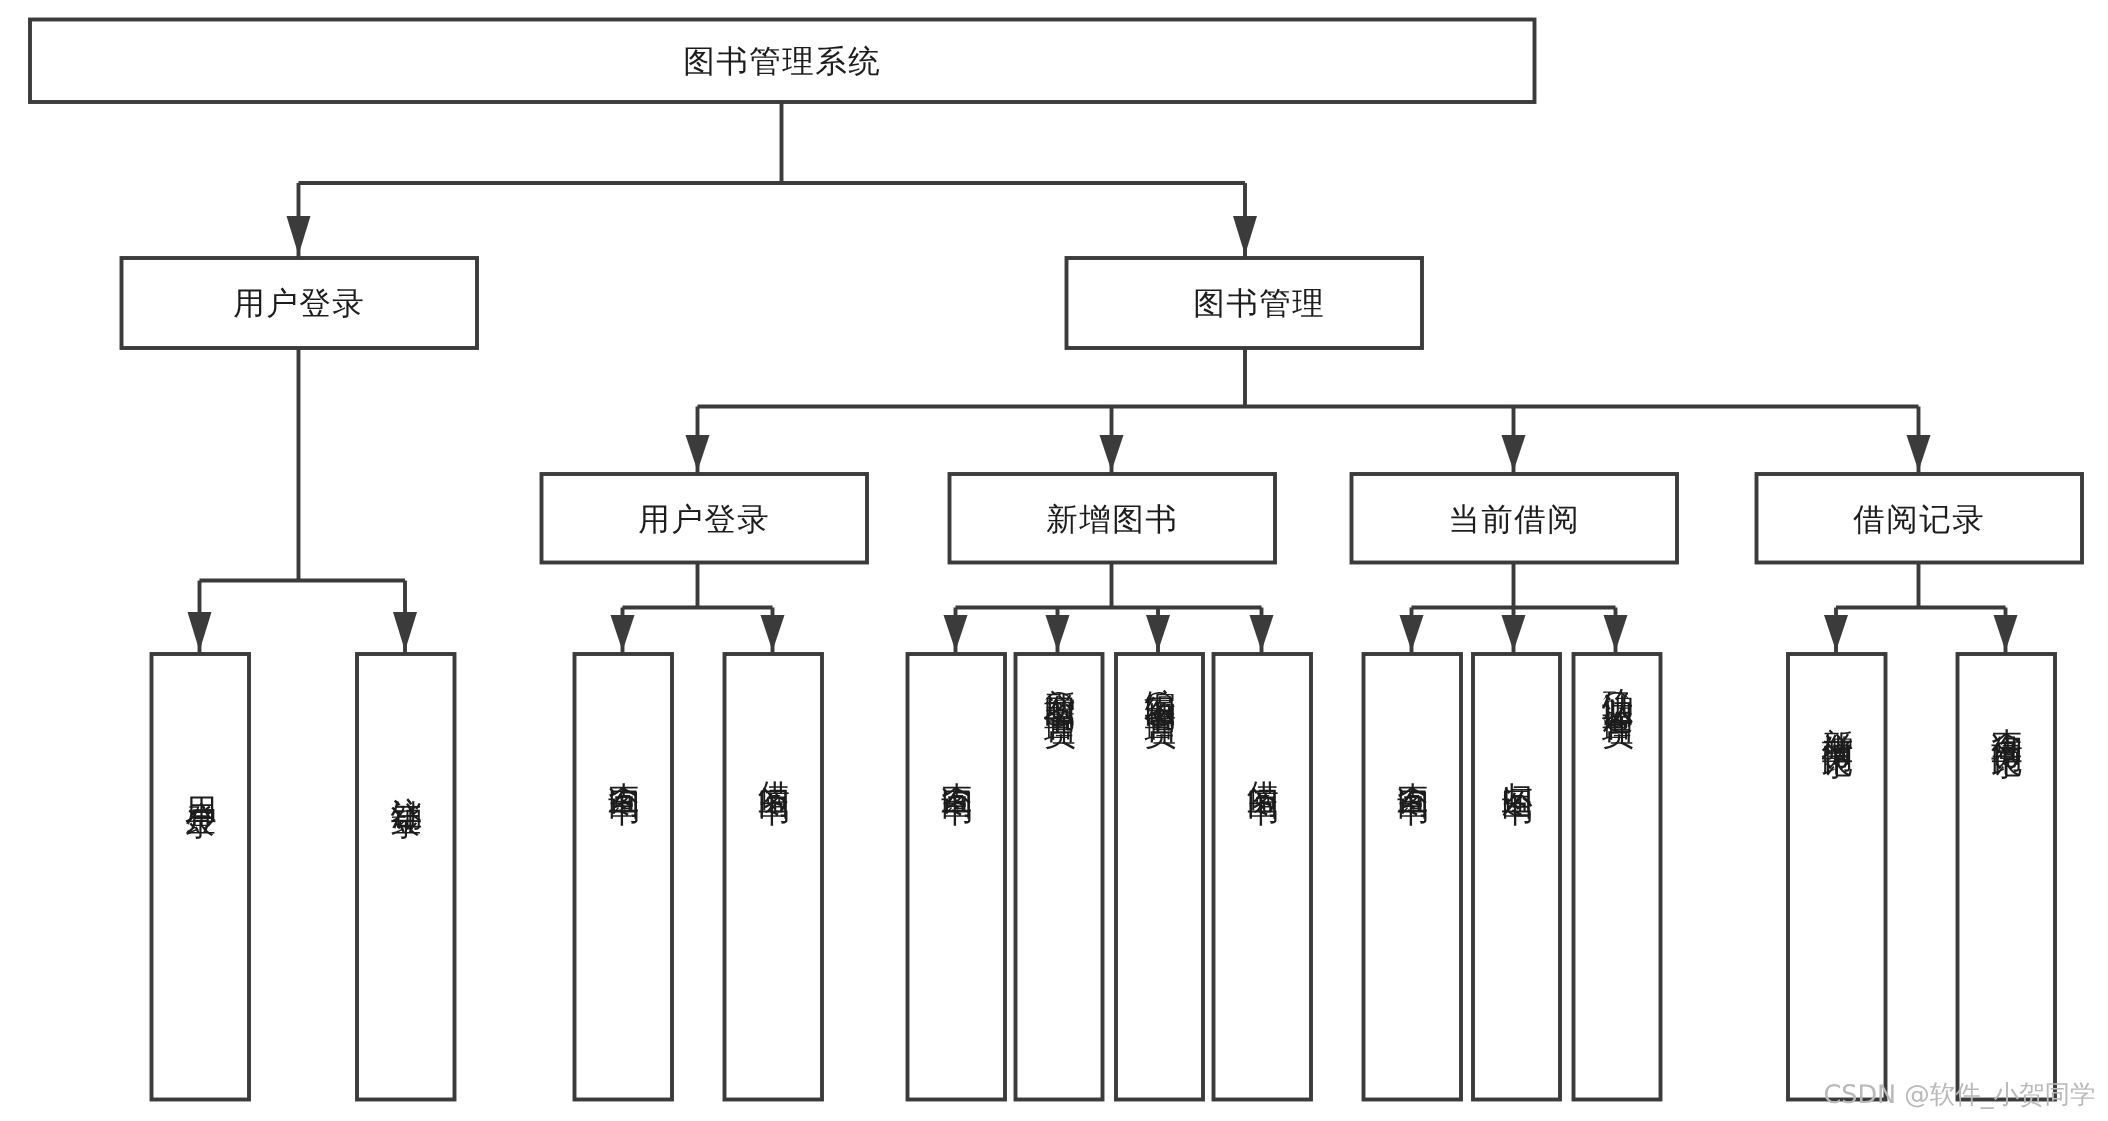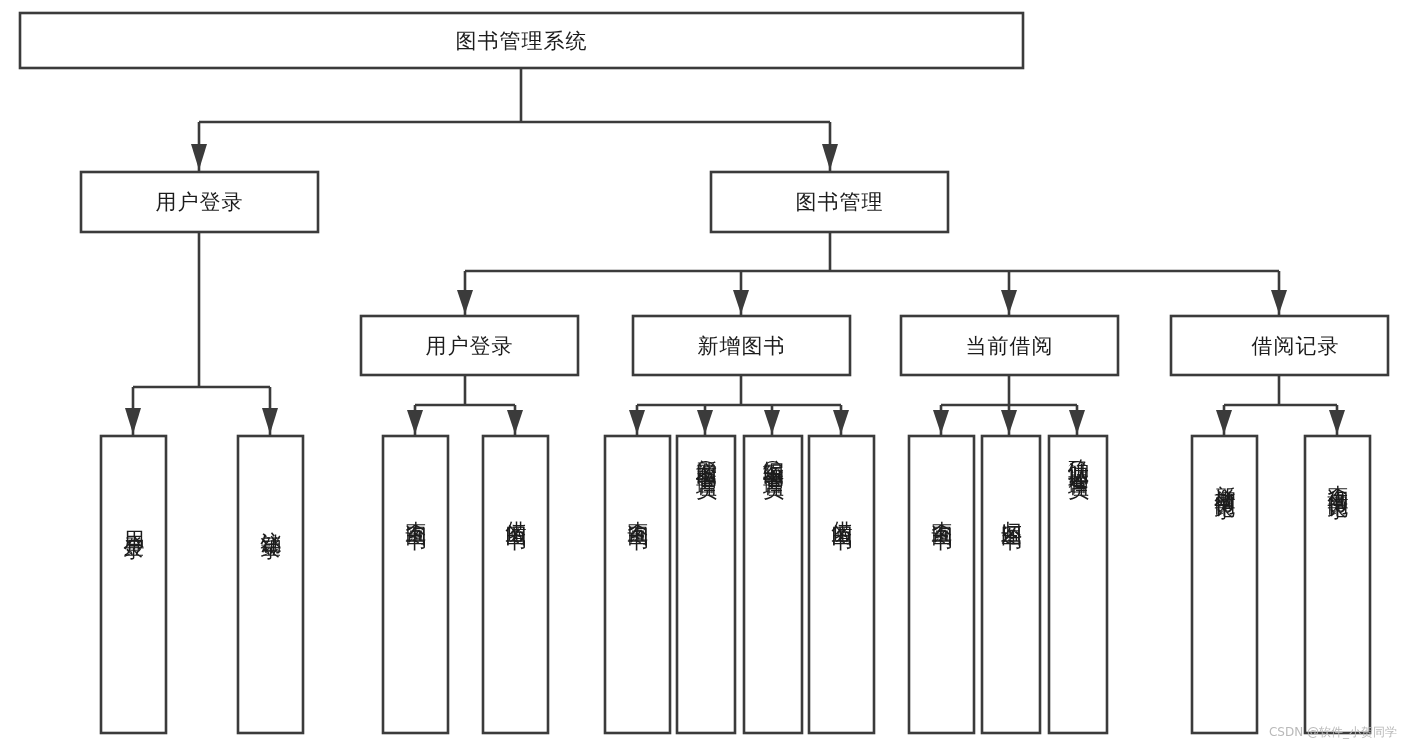--- a/index.html
+++ b/index.html
@@ -69,21 +69,21 @@
     font-size: 21px;
     color: #1c1c1c;
     letter-spacing: 1px;
     white-space: nowrap;
   }
   .watermark {
     position: absolute;
     right: 8px;
     bottom: 6px;
     font-family: "DejaVu Sans", "Liberation Sans", sans-serif;
-    font-size: 12px;
+    font-size: 17px;
     color: #b9b9b9;
     white-space: nowrap;
     pointer-events: none;
   }
 </style>
 </head>
 <body>
 
 <div id="diagram-root">
 
@@ -212,21 +212,21 @@
   </div>
 
   <div class="hlabel-wrap" style="left:633px; top:316px; width:217px; height:59px;">
     <span class="hlabel-text">新增图书</span>
   </div>
 
   <div class="hlabel-wrap" style="left:901px; top:316px; width:217px; height:59px;">
     <span class="hlabel-text">当前借阅</span>
   </div>
 
-  <div class="hlabel-wrap" style="left:1171px; top:316px; width:217px; height:59px;padding-left:16px;">
+  <div class="hlabel-wrap" style="left:1171px; top:316px; width:217px; height:59px;">
     <span class="hlabel-text">借阅记录</span>
   </div>
 
   <div class="vlabel-wrap" style="left:101px; top:436px; width:65px; height:297px; padding-top:78px;">
     <span class="vlabel-text">用户登录</span>
   </div>
 
   <div class="vlabel-wrap" style="left:238px; top:436px; width:65px; height:297px; padding-top:78px;">
     <span class="vlabel-text">注销登录</span>
   </div>

